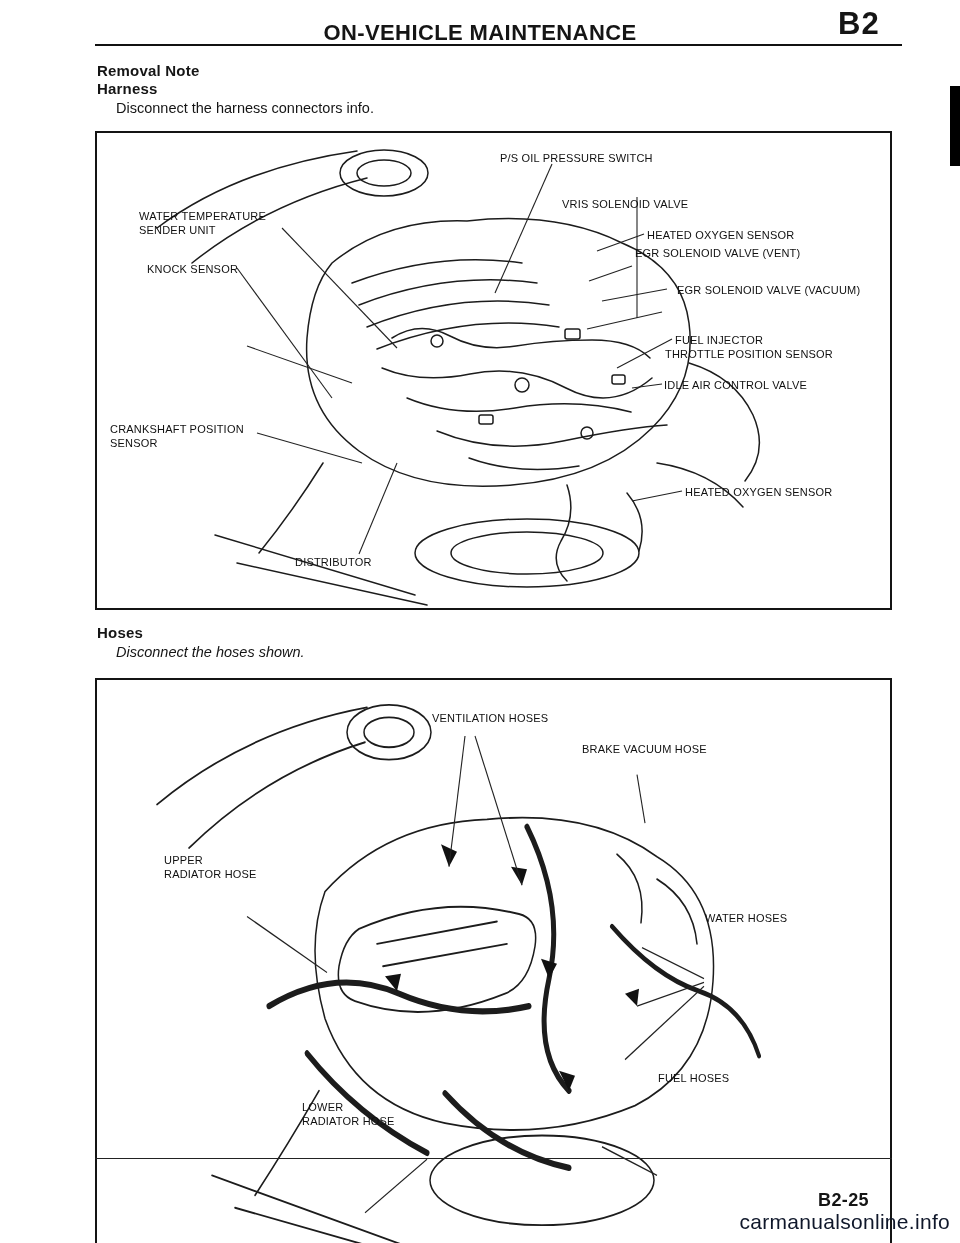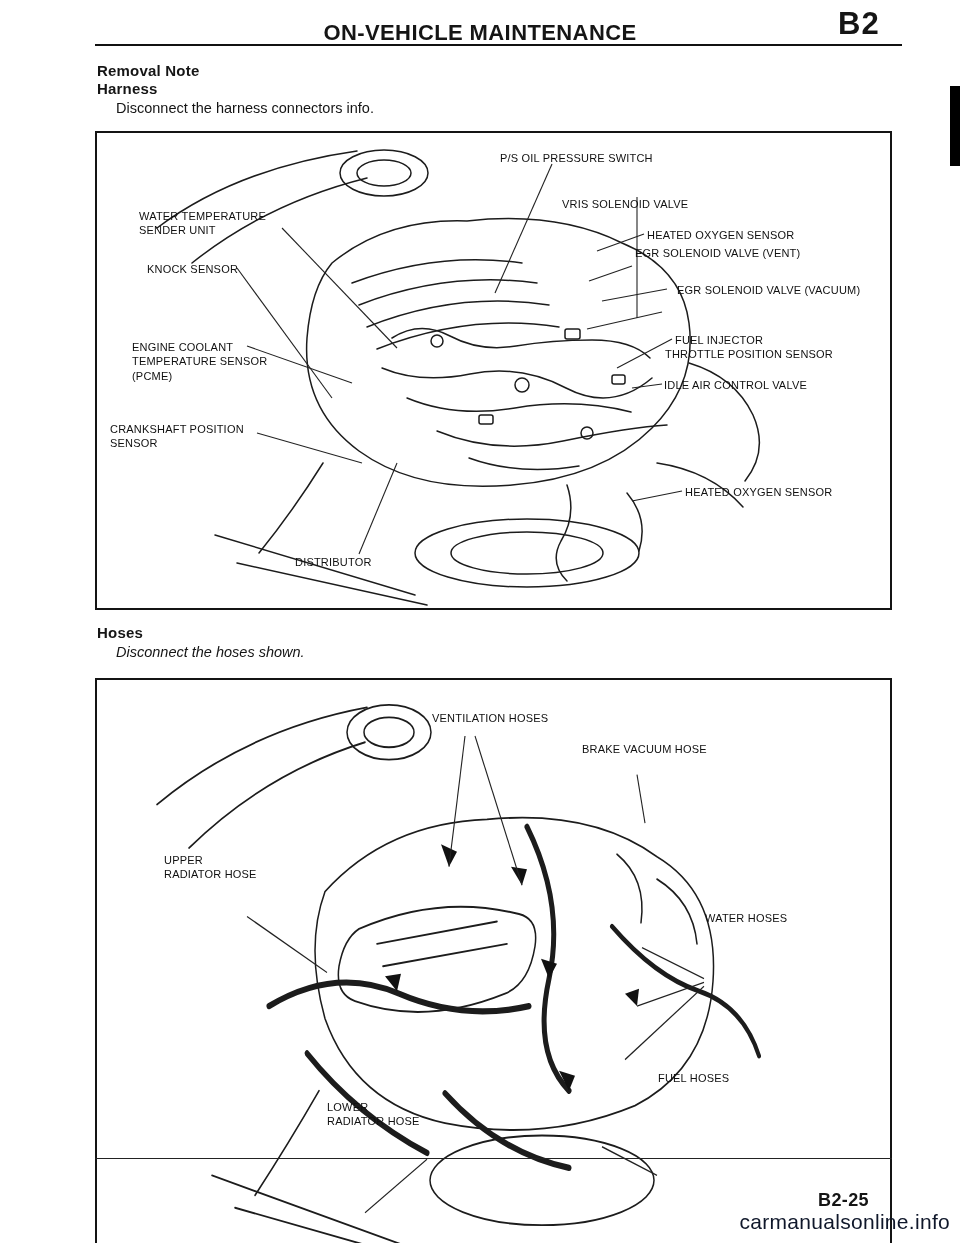--- a/index.html
+++ b/index.html
@@ -110,23 +110,20 @@
 
   <div class="lbl" style="left:403px; top:18px;">P/S OIL PRESSURE SWITCH</div>
   <div class="lbl" style="left:465px; top:64px;">VRIS SOLENOID VALVE</div>
   <div class="lbl" style="left:42px;  top:76px;">WATER TEMPERATURE
 SENDER UNIT</div>
   <div class="lbl" style="left:550px; top:95px;">HEATED OXYGEN SENSOR</div>
   <div class="lbl" style="left:50px;  top:129px;">KNOCK SENSOR</div>
   <div class="lbl" style="left:538px; top:113px;">EGR SOLENOID VALVE (VENT)</div>
   <div class="lbl" style="left:573px; top:150px;padding-left:7px;">EGR SOLENOID VALVE (VACUUM)</div>
   <div class="lbl" style="left:568px; top:173px;margin-top:41px;">THROTTLE POSITION SENSOR</div>
-  <div class="lbl" style="left:35px;  top:207px;">ENGINE COOLANT
-TEMPERATURE SENSOR
-(PCME)</div>
   <div class="lbl" style="left:578px; top:200px;">FUEL INJECTOR</div>
   <div class="lbl" style="left:567px; top:245px;">IDLE AIR CONTROL VALVE</div>
   <div class="lbl" style="left:13px;  top:289px;">CRANKSHAFT POSITION
 SENSOR</div>
   <div class="lbl" style="left:588px; top:352px;">HEATED OXYGEN SENSOR</div>
   <div class="lbl" style="left:198px; top:422px;">DISTRIBUTOR</div>
 </div>
 
 <div class="sec-heading" style="left:97px; top:624px;">Hoses</div>
 <div class="instruction" style="left:116px; top:644px;font-style:italic;">Disconnect the hoses shown.</div>
@@ -177,19 +174,19 @@
       <path d="M268 428 L330 385"></path>
     </g>
   </svg>
 
   <div class="lbl" style="left:335px; top:31px;">VENTILATION HOSES</div>
   <div class="lbl" style="left:485px; top:62px;">BRAKE VACUUM HOSE</div>
   <div class="lbl" style="left:67px;  top:173px;">UPPER
 RADIATOR HOSE</div>
   <div class="lbl" style="left:608px; top:231px;">WATER HOSES</div>
   <div class="lbl" style="left:561px; top:391px;">FUEL HOSES</div>
-  <div class="lbl" style="left:205px; top:420px;margin-left:25px;">LOWER
+  <div class="lbl" style="left:205px; top:420px;">LOWER
 RADIATOR HOSE</div>
 </div>
 
 <div class="bottom-rule"></div>
 <div class="footer-code">B2-25</div>
 <div class="watermark">carmanualsonline.info</div>
 
 </body></html>

